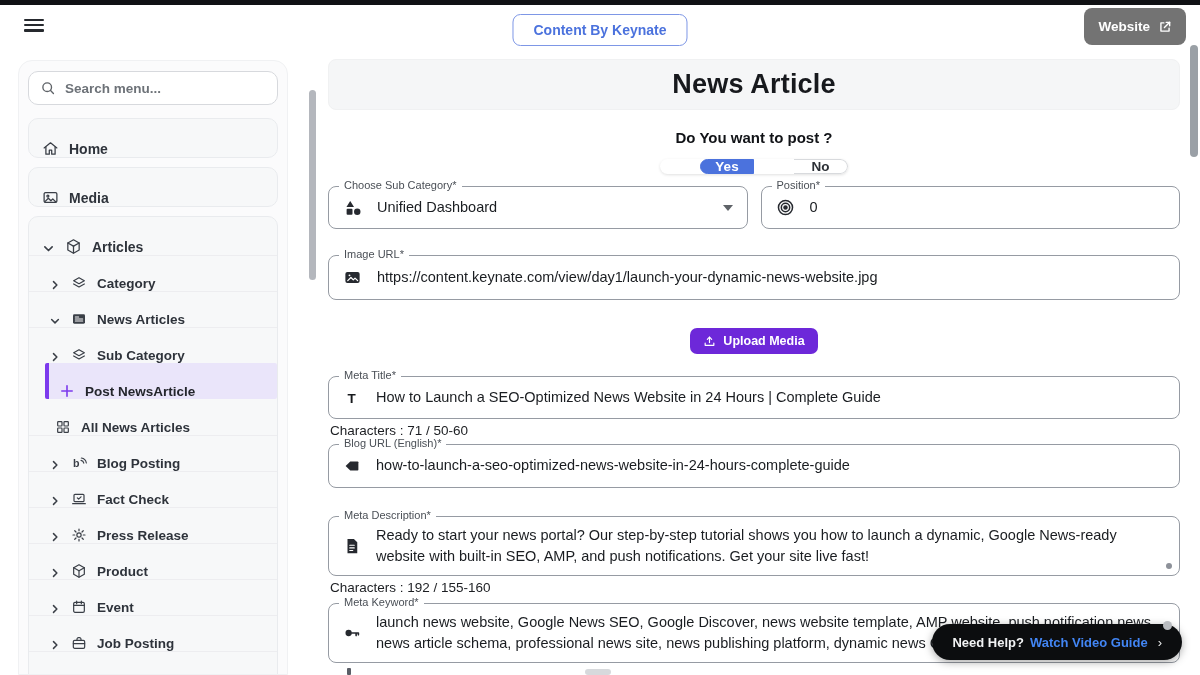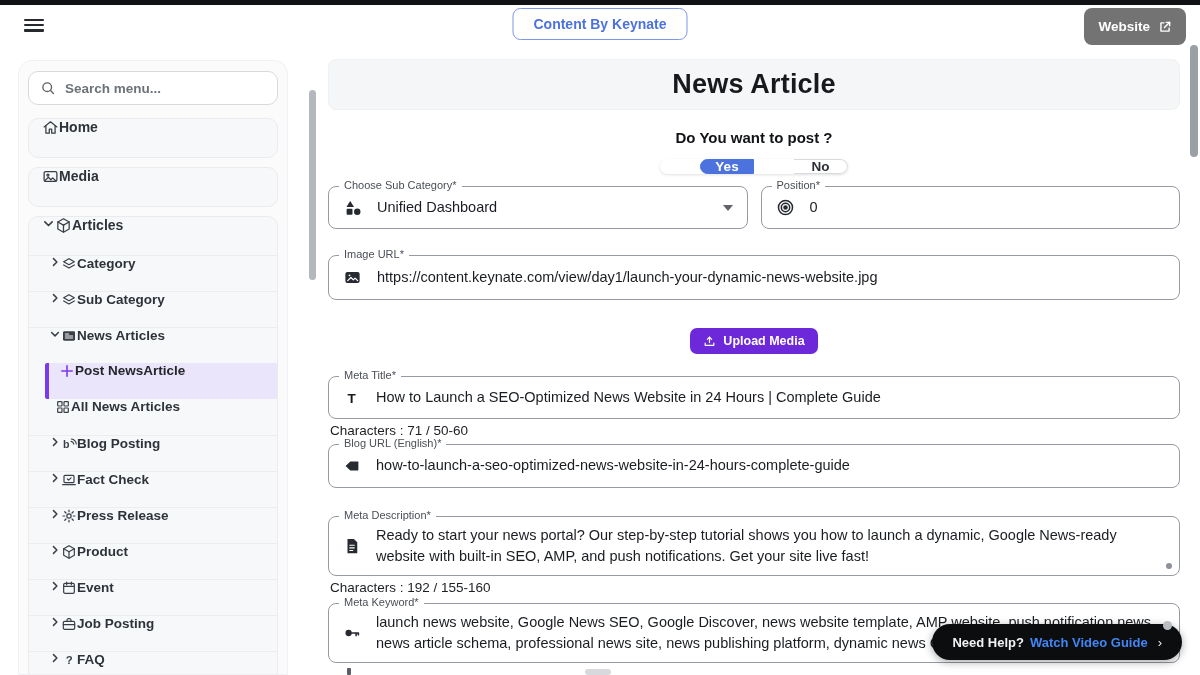--- a/index.html
+++ b/index.html
@@ -4,37 +4,37 @@
 <style>
   * { box-sizing: border-box; margin: 0; padding: 0; }
   html,body { width:1200px; height:675px; overflow:hidden; background:#fff;
     font-family:"Liberation Sans","DejaVu Sans",sans-serif; color:#1b1e23; }
   .topbar { position:absolute; left:0; top:0; width:1200px; height:5px; background:#101114; }
 
   
   .header { position:absolute; left:0; top:5px; width:1200px; height:44px; background:#fff; }
   .hamburger { position:absolute; left:24px; top:11px; width:20px; height:16px; cursor:pointer; }
   .hamburger span { display:block; height:2.6px; background:#26292e; margin:2.6px 0; border-radius:1px; }
-  .brand-btn { position:absolute; left:50%; transform:translateX(-50%); top:3px; height:32px;
+  .brand-btn { position:absolute; left:50%; transform:translateX(-50%); top:9px; height:32px;
     background:#fff; border:1.5px solid #7e97e6; border-radius:8px; padding:0 20px;
     font-weight:bold; font-size:14px; color:#4b72dd; display:flex; align-items:center; }
   .website-btn { position:absolute; right:14px; top:3px; height:37px; background:#737373;
     border:none; border-radius:8px; padding:0 14px; color:#fff; font-weight:bold; font-size:13.5px;
     display:flex; align-items:center; gap:8px; }
 
   
   .sidebar { position:absolute; left:18px; top:60px; width:270px; height:615px;
     background:#fbfbfc; border:1px solid #f0f1f3; border-radius:14px 14px 0 0; padding:10px 9px; overflow:hidden; }
   .search-box { display:flex; align-items:center; gap:9px; height:34px; background:#fff;
     border:1px solid #d7d9dd; border-radius:10px; padding:0 11px; margin-bottom:13px; }
   .search-box input { border:none; outline:none; font-size:13.5px; color:#3a3f46; width:100%;
     background:transparent; font-family:inherit;font-weight:bold; }
   .search-box input::placeholder { color:#6d7278; }
   .card { background:#f7f8f9; border:1px solid #e9ebee; border-radius:10px; margin-bottom:9px; }
-  .mi { display:flex; align-items:flex-start; height:38px; padding:0 13px;
+  .mi { display:flex; align-items:flex-end; gap:10px; height:38px; padding:0 13px;
     font-size:14px; font-weight:bold; color:#2e333b; cursor:pointer; }
   .sub-list .mi { height:36px; font-size:13.5px; border-top:1px solid #ededf0; padding-left:20px; }
   .mi .chev { flex:0 0 auto; display:flex; }
   .mi .ic { flex:0 0 auto; display:flex; }
   .news-leaf { border-top:none !important; margin-left:16px; padding-left:10px !important; }
   .leaf-active { background:#eae5fa; border-left:4px solid #7c3aed; border-radius:2px; }
   .leaf-active .lbl { color:#24262c; }
   .side-scroll { position:absolute; left:309px; top:90px; width:7px; height:190px;
     background:#b4b7bd; border-radius:4px; }
 
@@ -182,45 +182,45 @@
               <path d="M12 4l8 4.5-8 4.5-8-4.5z"></path>
               <path d="M4 13.5l8 4.5 8-4.5"></path>
             </svg>
         </span>
         <span class="lbl">Category</span>
       </div>
 
       <div class="mi">
         <span class="chev">
           <svg width="12" height="12" viewBox="0 0 16 16" fill="none" stroke="#3a3f47" stroke-width="2" stroke-linecap="round" stroke-linejoin="round">
-              <path d="M6 3.5L10.5 8 6 12.5"></path>
-            </svg>
-        </span>
-        <span class="ic">
-          <svg width="16" height="16" viewBox="0 0 24 24" fill="none" stroke="#3a3f47" stroke-width="1.8" stroke-linecap="round" stroke-linejoin="round">
-              <path d="M12 4l8 4.5-8 4.5-8-4.5z"></path>
-              <path d="M4 13.5l8 4.5 8-4.5"></path>
-            </svg>
-        </span>
-        <span class="lbl">Sub Category</span>
-      </div>
-
-      <div class="mi">
-        <span class="chev">
-          <svg width="12" height="12" viewBox="0 0 16 16" fill="none" stroke="#3a3f47" stroke-width="2" stroke-linecap="round" stroke-linejoin="round">
               <path d="M3.5 6l4.5 4.5L12.5 6"></path>
             </svg>
         </span>
         <span class="ic">
           <svg width="16" height="16" viewBox="0 0 24 24">
               <rect x="3" y="5" width="18" height="14" rx="2" fill="#3a3f47"></rect>
               <path d="M6.5 9h5M6.5 12h11M6.5 15h11" stroke="#f7f8f9" stroke-width="1.6" stroke-linecap="round"></path>
             </svg>
         </span>
         <span class="lbl">News Articles</span>
+      </div>
+
+      <div class="mi">
+        <span class="chev">
+          <svg width="12" height="12" viewBox="0 0 16 16" fill="none" stroke="#3a3f47" stroke-width="2" stroke-linecap="round" stroke-linejoin="round">
+              <path d="M6 3.5L10.5 8 6 12.5"></path>
+            </svg>
+        </span>
+        <span class="ic">
+          <svg width="16" height="16" viewBox="0 0 24 24" fill="none" stroke="#3a3f47" stroke-width="1.8" stroke-linecap="round" stroke-linejoin="round">
+              <path d="M12 4l8 4.5-8 4.5-8-4.5z"></path>
+              <path d="M4 13.5l8 4.5 8-4.5"></path>
+            </svg>
+        </span>
+        <span class="lbl">Sub Category</span>
       </div>
 
       <div class="mi news-leaf leaf-active">
         <span class="ic">
           <svg width="16" height="16" viewBox="0 0 20 20" fill="none" stroke="#7c3aed" stroke-width="2" stroke-linecap="round">
               <path d="M10 3.5v13M3.5 10h13"></path>
             </svg>
         </span>
         <span class="lbl">Post NewsArticle</span>
       </div>

